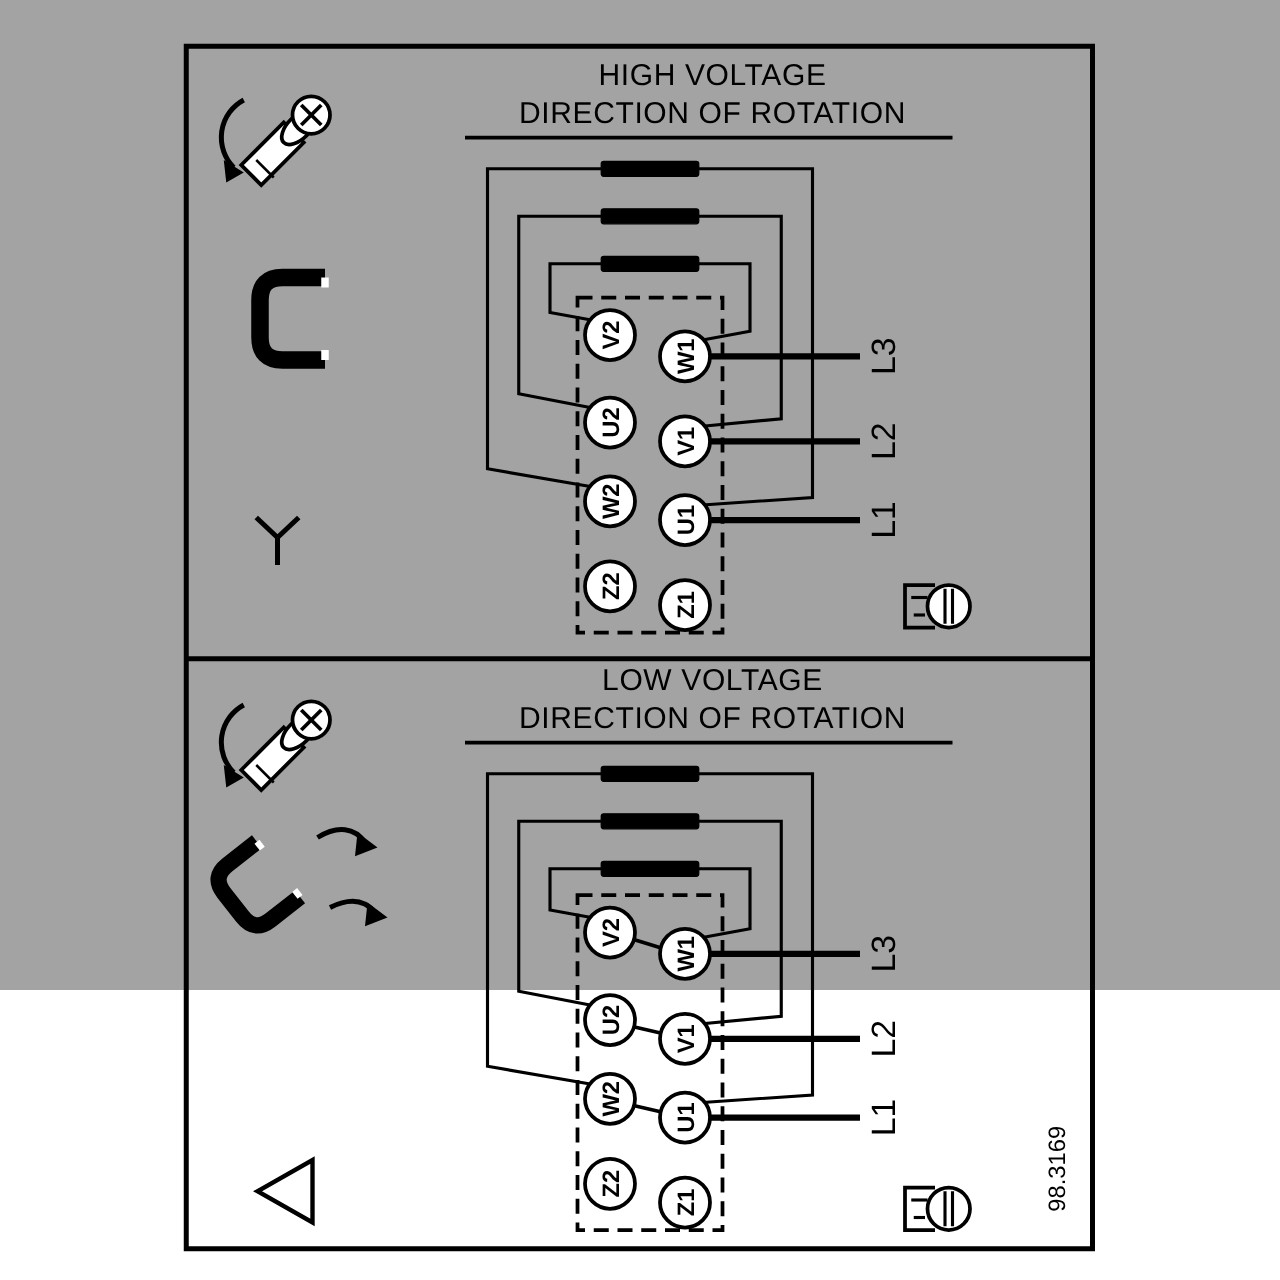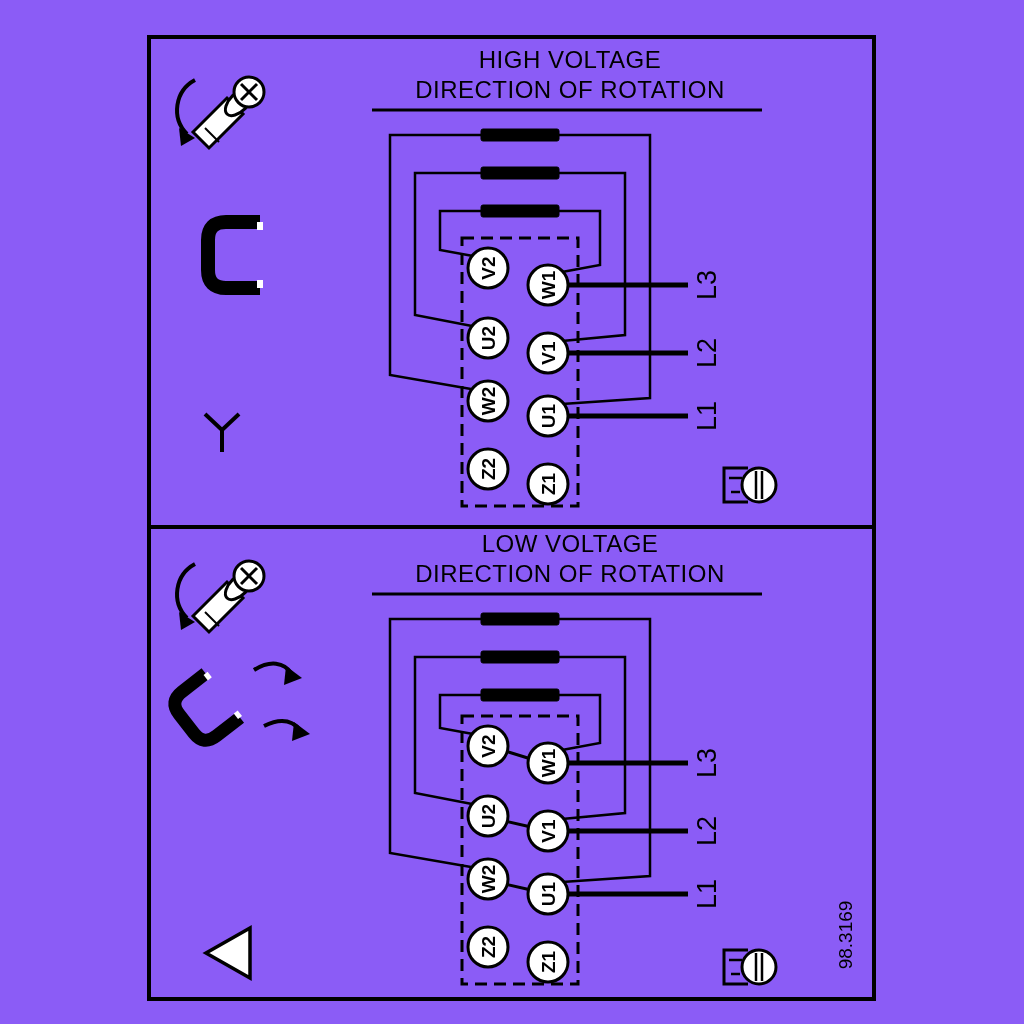--- a/index.html
+++ b/index.html
@@ -1,17 +1,17 @@
 <!DOCTYPE html>
 <html><head>
 <meta charset="utf-8">
 <style>
   html,body{margin:0;padding:0;background:#ffffff;width:1024px;height:1024px;overflow:hidden;}
   body{font-family:"Liberation Sans", sans-serif;}
-  .stage{position:relative;width:1024px;height:1024px;background:#8b5cf6;}
+  .stage{position:relative;width:1024px;height:792px;background:#a3a3a3;}
   svg{position:absolute;left:0;top:0;}
   text{fill:#000;}
   .title{font-size:24px;letter-spacing:0.5px;}
   .term{font-size:19px;font-weight:bold;}
   .lead{font-size:27px;}
   .refnum{font-size:19px;}
   .wire{stroke:#000;stroke-width:2.5;fill:none;}
   .lead-line{stroke:#000;stroke-width:5;fill:none;}
   .bridge{stroke:#000;stroke-width:3;fill:none;}
   .circ{fill:#fff;stroke:#000;stroke-width:3;}

